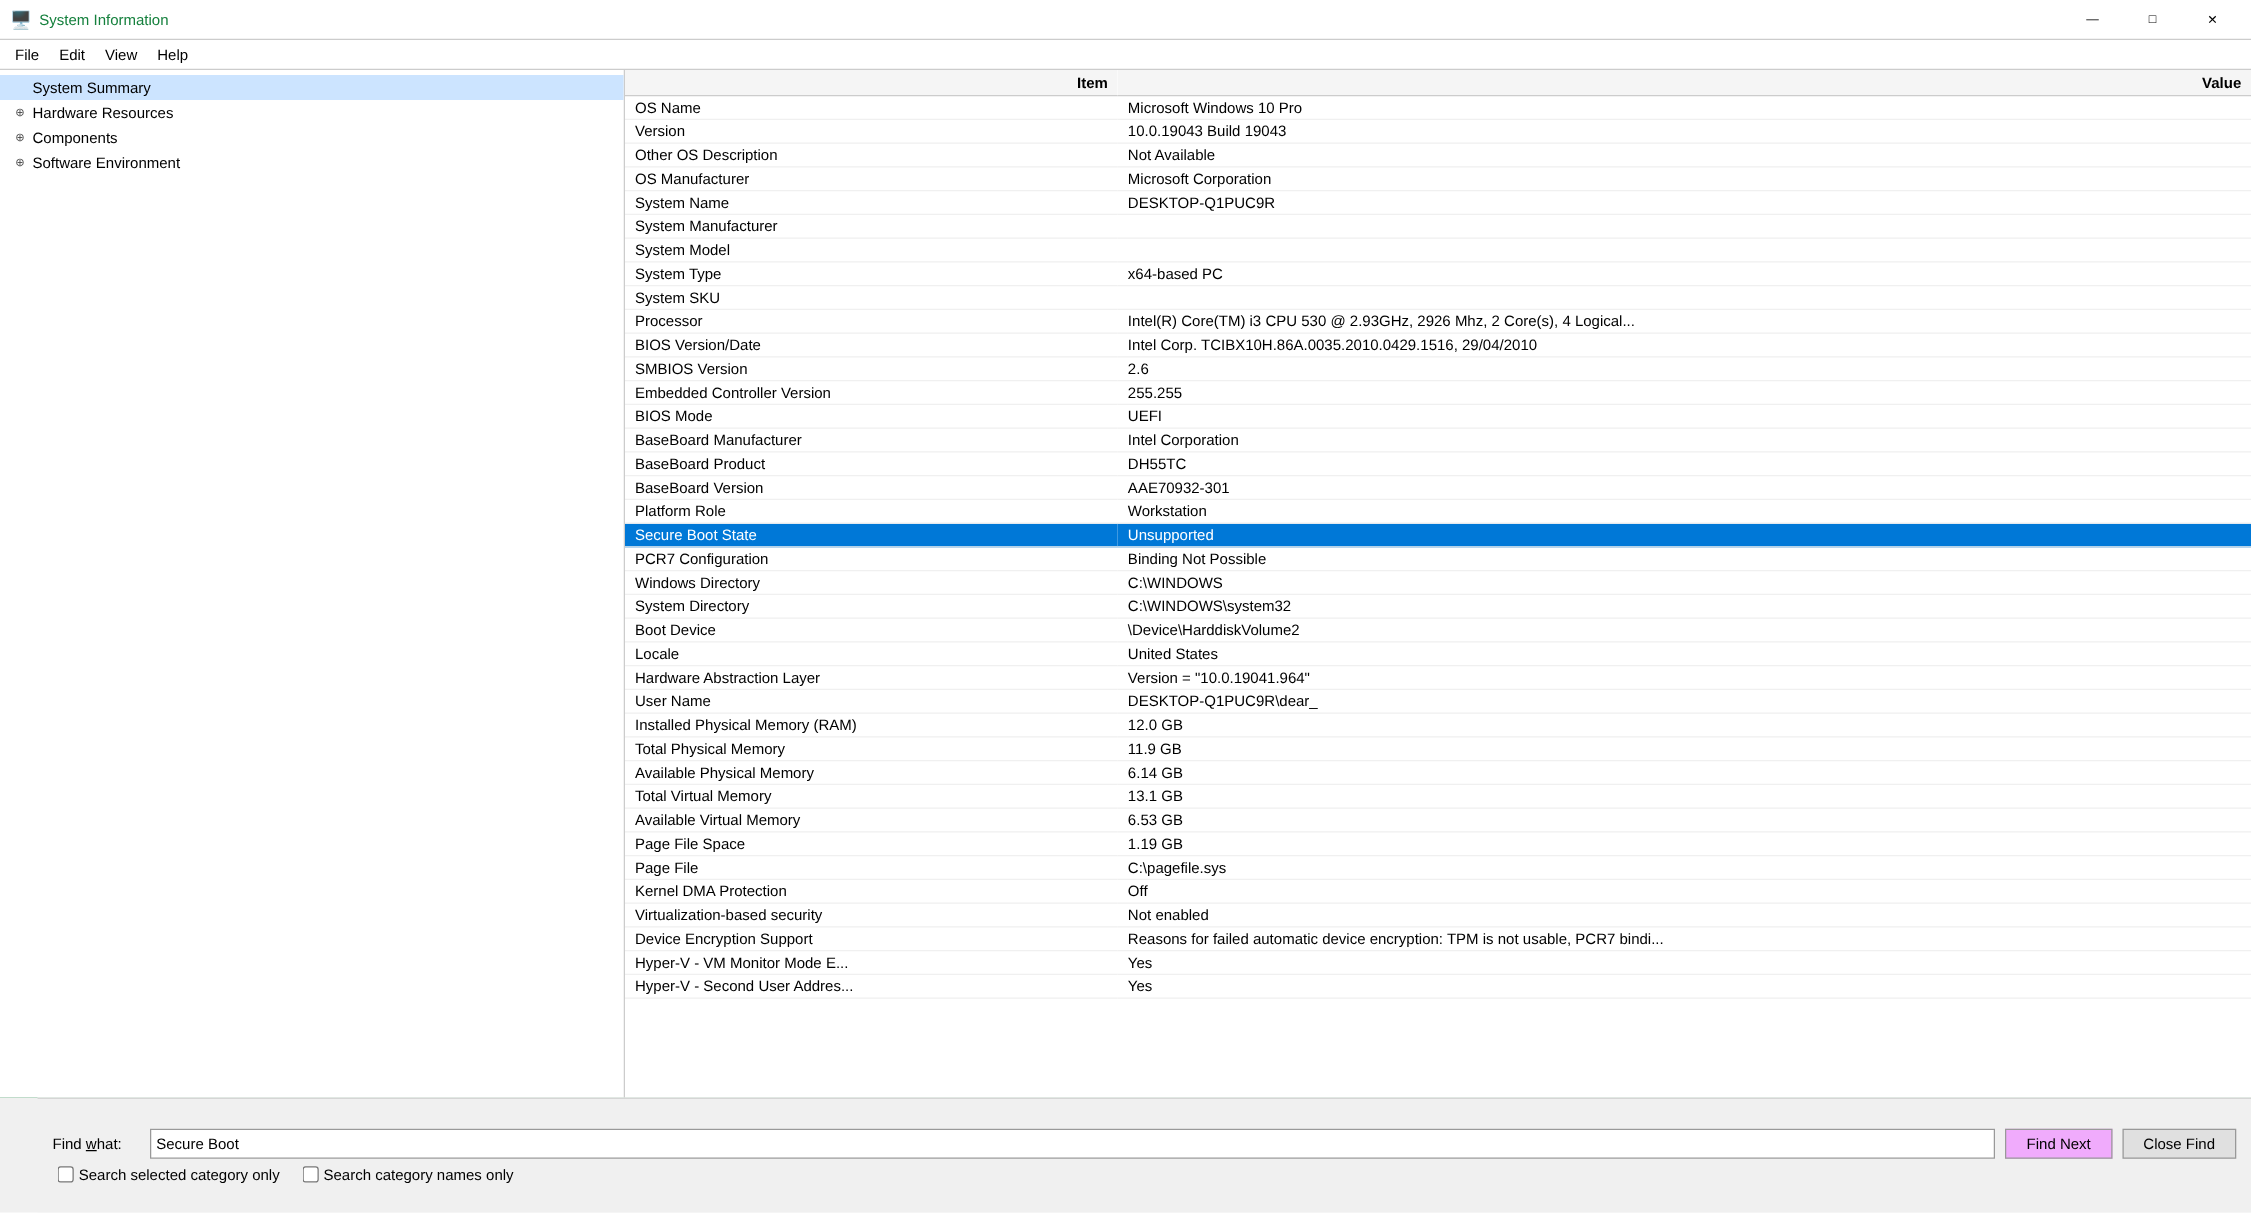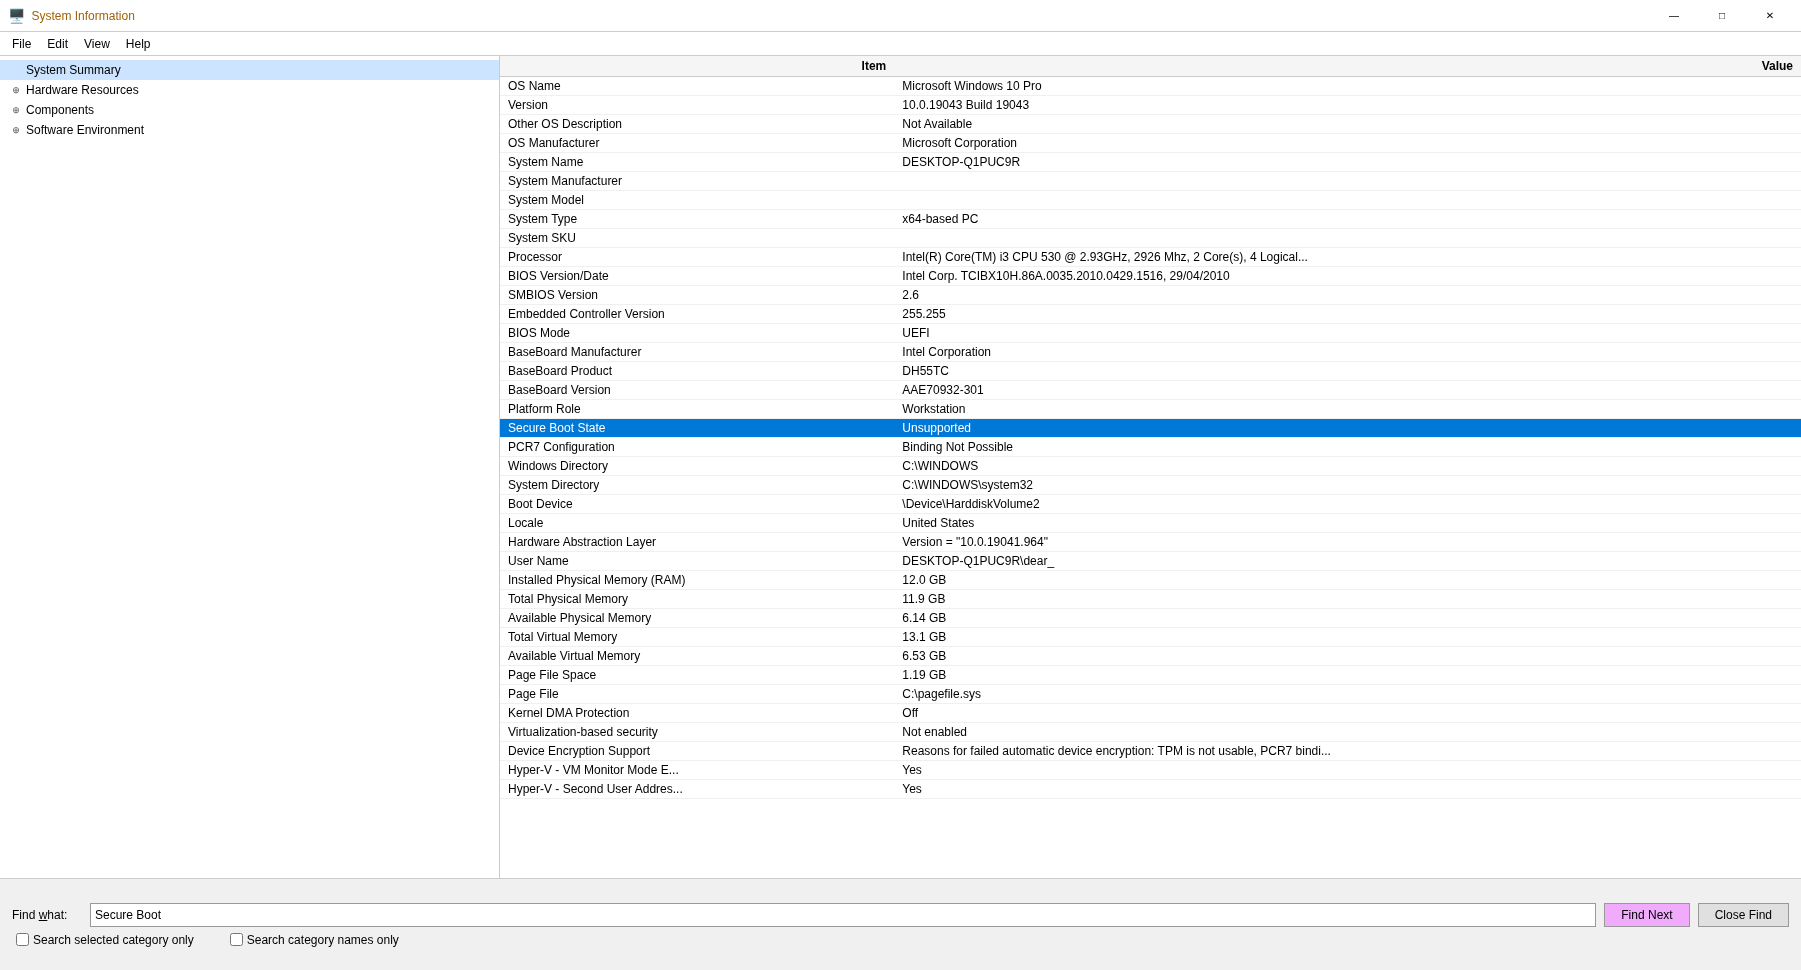--- a/index.html
+++ b/index.html
@@ -20,21 +20,21 @@
       border-bottom: 1px solid #ccc;
       height: 32px;
     }
     .title-bar-left {
       display: flex;
       align-items: center;
       gap: 6px;
     }
     .title-text {
       font-size: 12px;
-      color: #a16207;
+      color: #15803d;
     }
     .title-bar-right {
       display: flex;
       gap: 2px;
     }
     .win-btn {
       width: 46px;
       height: 22px;
       border: none;
       background: transparent;
@@ -126,20 +126,21 @@
     }
     .bottom-bar {
       background: #f0f0f0;
       border-top: 1px solid #ccc;
       padding: 6px 12px;
       display: flex;
       flex-direction: column;
       gap: 6px;
       height: 92px;
       justify-content: center;
+      margin-left: 30px;
     }
     .find-row {
       display: flex;
       align-items: center;
       gap: 8px;
     }
     .find-label {
       font-size: 12px;
       min-width: 70px;
     }
@@ -160,21 +161,21 @@
       font-size: 12px;
       cursor: pointer;
       white-space: nowrap;
     }
     .find-btn.primary {
       background: #f0abfc;
     }
     .checkbox-row {
       display: flex;
       align-items: center;
-      gap: 36px;
+      gap: 18px;
       padding-left: 4px;
     }
     .checkbox-label {
       display: flex;
       align-items: center;
       gap: 4px;
       font-size: 12px;
       cursor: pointer;
     }
   </style>

